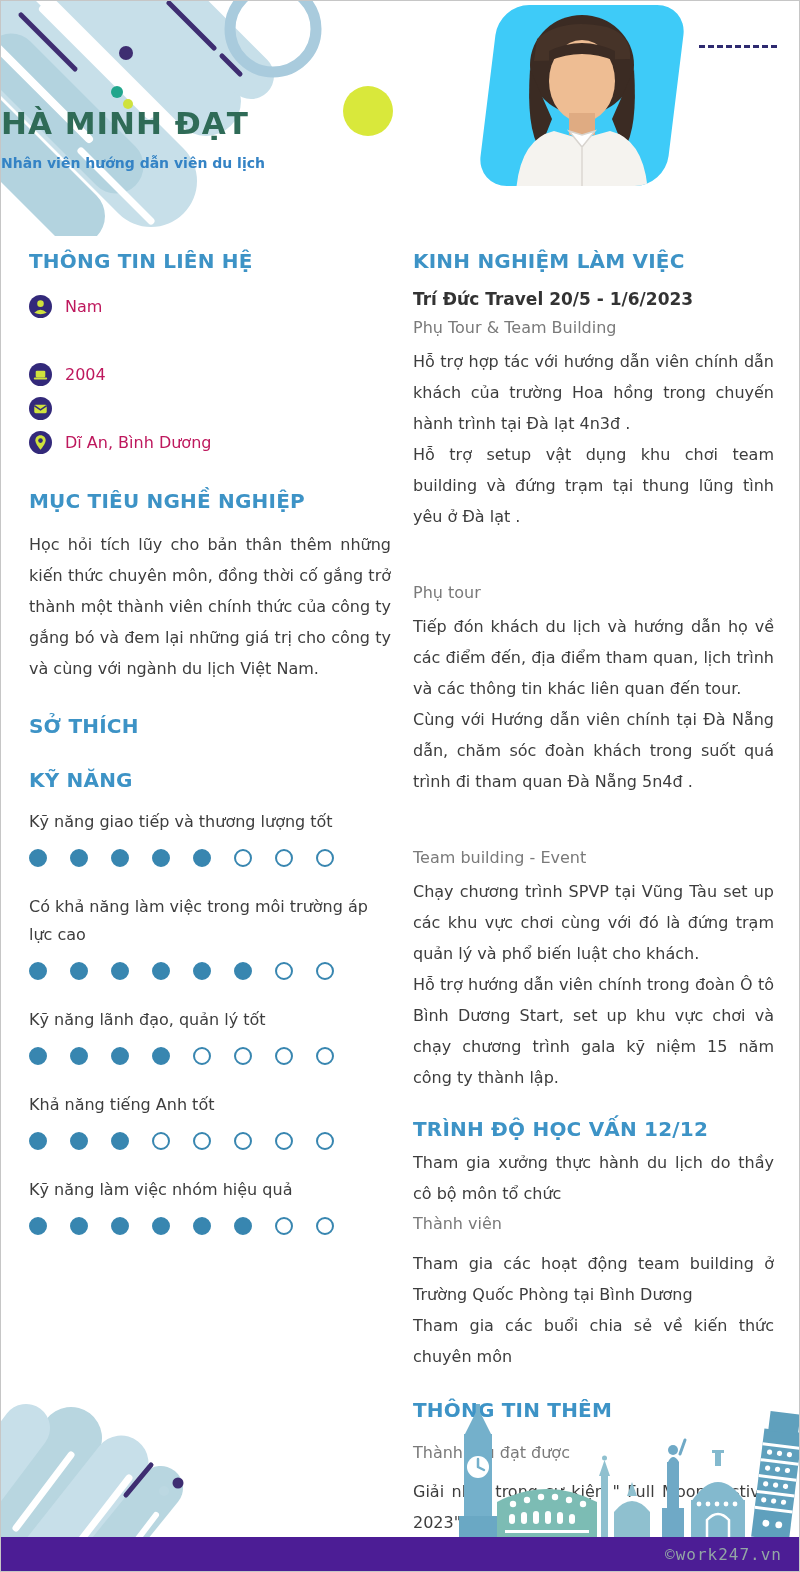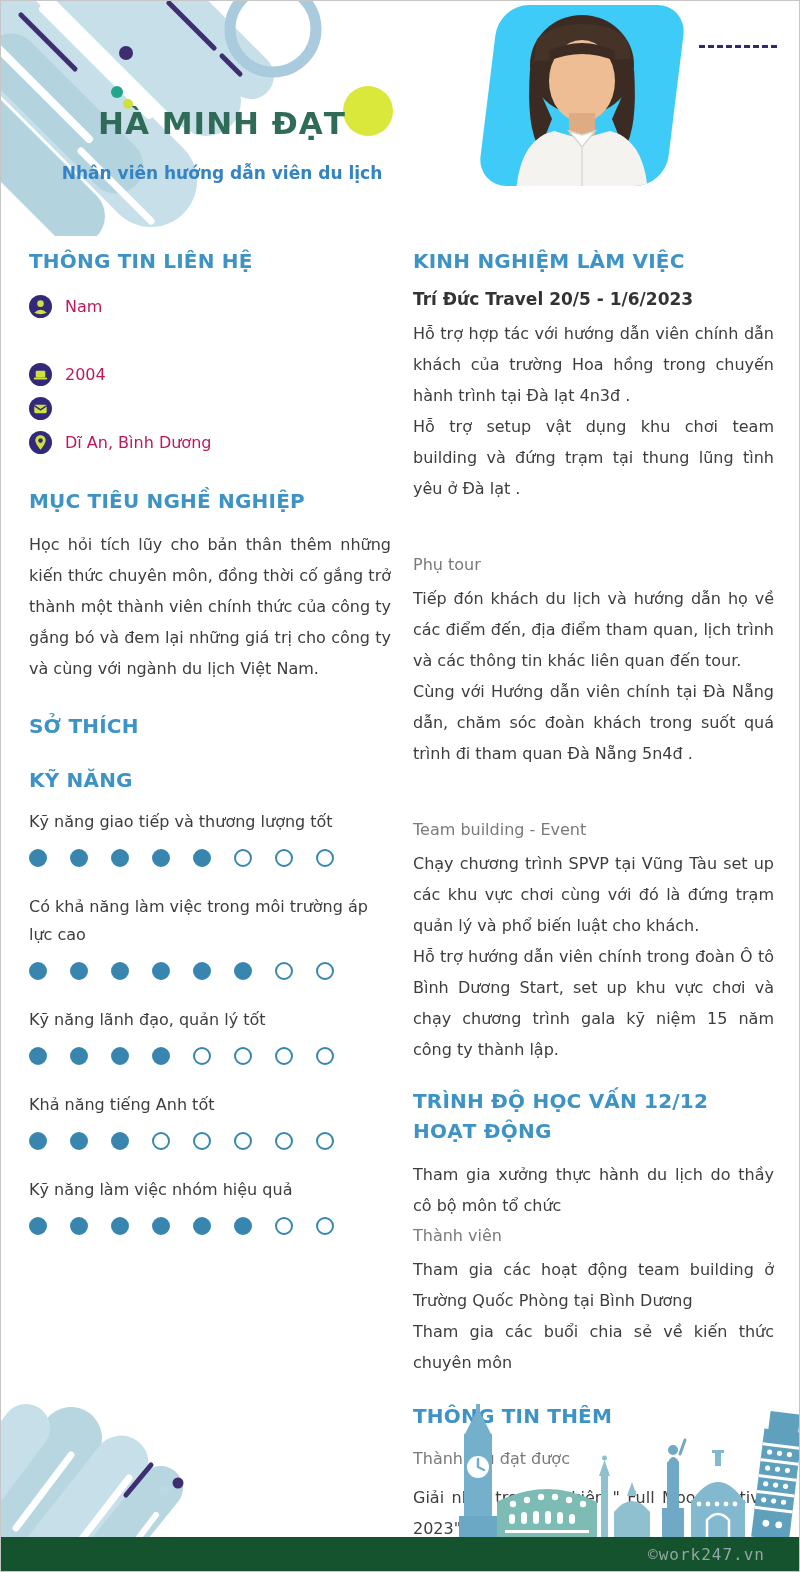--- a/index.html
+++ b/index.html
@@ -13,23 +13,23 @@
     width: 800px;
     height: 1572px;
     margin: 0 auto;
     background: #ffffff;
     border: 1px solid #c6c6c6;
     overflow: hidden;
   }
   
   .header { position: relative; height: 232px; }
   .header-decor { position: absolute; top: 0; left: 0; }
-  .name-block { position: absolute; top: 104px; left: 0; width: 442px; text-align: center; }
+  .name-block { position: absolute; top: 104px; left: 0; width: 442px; text-align: left; }
   .candidate-name { font-size: 31px; font-weight: bold; color: #2f6b57; letter-spacing: 1px; }
-  .candidate-title { margin-top: 22px; font-size: 17px; font-weight: bold; color: #3483c5; }
+  .candidate-title { margin-top: 14px; font-size: 14px; font-weight: bold; color: #3483c5; }
   .photo {
     position: absolute; top: 4px; left: 487px; width: 188px; height: 181px;
     background: #3ecbf8; border-radius: 30px; transform: skewX(-7deg);
     overflow: hidden;
   }
   .photo-inner { position: absolute; inset: -6px; transform: skewX(7deg); }
   .dashes { position: absolute; top: 44px; left: 698px; width: 78px; border-top: 3px dashed #2e2a70; }
   
   .main { display: flex; padding: 0 25px 0 28px; gap: 22px; }
   .col-left  { width: 362px; flex: none; }
@@ -65,22 +65,22 @@
   .exp-company { font-size: 17px; font-weight: bold; color: #333333; min-height: 24px; margin-bottom: 5px; }
   .exp-role { font-size: 16px; color: #7a7a7a; margin-bottom: 9px; }
   .muted { font-size: 16px; color: #7a7a7a; line-height: 30px; }
   .act-title { font-size: 16px; line-height: 31px; color: #3d3d3d; text-align: justify; }
   
   .footer { position: absolute; left: 0; right: 0; bottom: 0; height: 180px; }
   .footer-decor { position: absolute; left: 0; bottom: 32px; }
   .skyline { position: absolute; right: 0; bottom: 32px; }
   .bottom-bar {
     position: absolute; left: 0; right: 0; bottom: 0; height: 34px;
-    background: #14532d; display: flex; align-items: center; justify-content: flex-end;
-    padding-right: 34px;
+    background: #4c1d95; display: flex; align-items: center; justify-content: flex-end;
+    padding-right: 17px;
   }
   .watermark {
     font-family: "DejaVu Sans Mono", "Liberation Mono", monospace;
     font-size: 16px; color: #93a7a5; letter-spacing: 1px;
   }
 </style>
 </head>
 <body>
 
 <div class="page">
@@ -251,45 +251,45 @@
           </div>
       </div>
     </aside>
 
     <section class="col-right">
 
       <h2 class="section-heading first">KINH NGHIỆM LÀM VIỆC</h2>
 
       <div class="exp-entry">
         <div class="exp-company">Trí Đức Travel 20/5 - 1/6/2023</div>
+        <div class="exp-role">Phụ Tour &amp; Team Building</div>
         <p class="body-text">Hỗ trợ hợp tác với hướng dẫn viên chính dẫn khách của trường Hoa hồng trong chuyến hành trình tại Đà lạt 4n3đ .</p>
         <p class="body-text">Hỗ trợ setup vật dụng khu chơi team building và đứng trạm tại thung lũng tình yêu ở Đà lạt .</p>
       </div>
 
       <div class="exp-entry">
         <div class="exp-company"></div>
         <div class="exp-role">Phụ tour</div>
         <p class="body-text">Tiếp đón khách du lịch và hướng dẫn họ về các điểm đến, địa điểm tham quan, lịch trình và các thông tin khác liên quan đến tour.</p>
         <p class="body-text">Cùng với Hướng dẫn viên chính tại Đà Nẵng dẫn, chăm sóc đoàn khách trong suốt quá trình đi tham quan Đà Nẵng 5n4đ .</p>
       </div>
 
       <div class="exp-entry">
         <div class="exp-company"></div>
         <div class="exp-role">Team building - Event</div>
         <p class="body-text">Chạy chương trình SPVP tại Vũng Tàu set up các khu vực chơi cùng với đó là đứng trạm quản lý và phổ biến luật cho khách.</p>
         <p class="body-text">Hỗ trợ hướng dẫn viên chính trong đoàn Ô tô Bình Dương Start, set up khu vực chơi và chạy chương trình gala kỹ niệm 15 năm công ty thành lập.</p>
       </div>
 
       <h2 class="section-heading stacked" style="margin-top:24px;">TRÌNH ĐỘ HỌC VẤN 12/12</h2>
-      <h2 class="section-heading first" style="margin-top:0;">HOẠT ĐỘNG</h2>
 
       <div>
         <div class="act-title">Tham gia xưởng thực hành du lịch do thầy cô bộ môn tổ chức</div>
         <div class="muted">Thành viên</div>
-        <p class="body-text" style="margin-top:3px;">Tham gia các hoạt động team building ở Trường Quốc Phòng tại Bình Dương</p>
+        <p class="body-text" style="margin-top:9px;">Tham gia các hoạt động team building ở Trường Quốc Phòng tại Bình Dương</p>
         <p class="body-text">Tham gia các buổi chia sẻ về kiến thức chuyên môn</p>
       </div>
 
       <h2 class="section-heading" style="margin-top:26px;">THÔNG TIN THÊM</h2>
       <div class="muted">Thành tựu đạt được</div>
       <p class="body-text" style="margin-top:8px;">Giải nhất trong sự kiện " Full Moon Festival 2023"</p>
 
     </section>
   </div>
 

